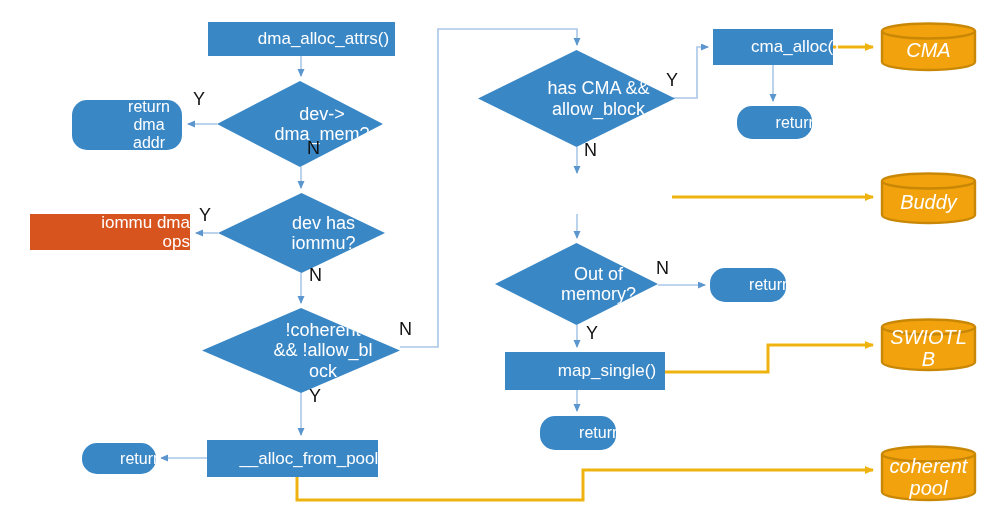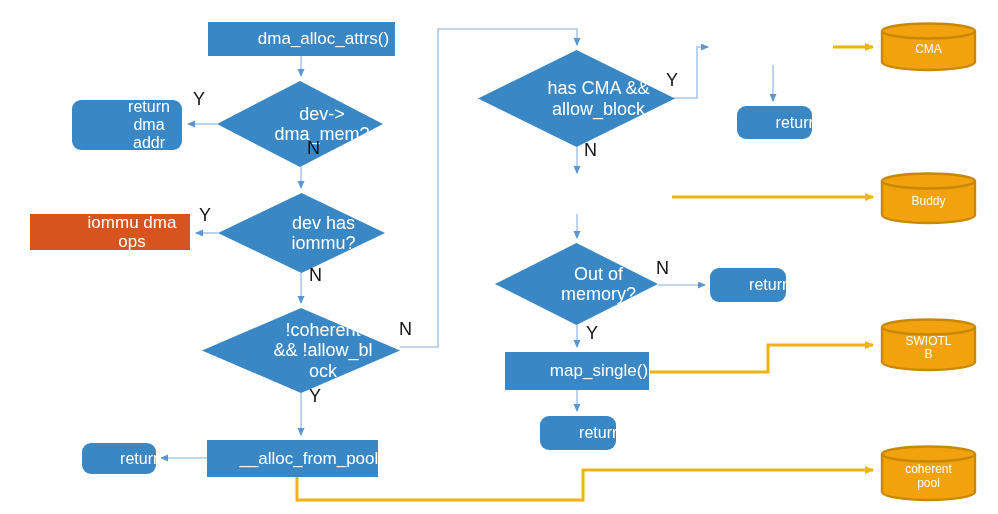--- a/index.html
+++ b/index.html
@@ -9,32 +9,32 @@
   }
   #edges{position:absolute;left:0;top:0;width:998px;height:514px;pointer-events:none;}
   .edge-blue{stroke:var(--line-blue,#A9C7E8);stroke-width:1.6;fill:none;}
   .edge-gold{stroke:var(--line-gold,#EFB310);stroke-width:3;fill:none;}
   .node{
     position:absolute;display:flex;align-items:center;justify-content:center;
     text-align:center;color:var(--text-white,#fff);box-sizing:border-box;
     white-space:pre-line;line-height:1.12;padding-left:44px;
   }
   .rect{background:var(--node-blue,#3A87C6);font-size:17px;}
-  .rect.red{background:var(--node-red,#D8541E);}
-  .rounded{background:var(--node-blue,#3A87C6);border-radius:9px;font-size:16px;}
+  .rect.red{background:var(--node-red,#D8541E);text-align:right;}
+  .rounded{background:var(--node-blue,#3A87C6);border-radius:15px;font-size:16px;}
   .diamond{
     background:var(--node-blue,#3A87C6);font-size:18px;
     clip-path:polygon(50% 0,100% 50%,50% 100%,0 50%);
   }
   .cylinder{position:absolute;}
   .cylinder svg{position:absolute;left:0;top:0;width:100%;height:100%;}
   .cylinder .cyl-label{
     position:absolute;left:0;top:6px;right:0;bottom:0;display:flex;align-items:center;
     justify-content:center;text-align:center;color:var(--text-white,#fff);
-    font-size:12px;line-height:1.1;white-space:pre-line;
+    font-size:20px;line-height:1.1;white-space:pre-line;font-style:italic;
   }
   .branch{
     position:absolute;font-size:18px;color:var(--label-black,#111);line-height:1;
   }
 </style>
 </head>
 <body>
 
 <div id="canvas">
 
@@ -75,23 +75,26 @@
   </div>
 
   <div class="node rect red" style="left:30px;top:214px;width:160px;height:36px">
     <span>iommu dma ops</span>
   </div>
 
   <div class="node rect" style="left:207px;top:440px;width:171px;height:37px">
     <span>__alloc_from_pool()</span>
   </div>
 
+  <div class="node rect" style="left:713px;top:29px;width:120px;height:36px">
+    <span>cma_alloc()</span>
+  </div>
 
 
-  <div class="node rect" style="left:505px;top:352px;width:144px;height:38px">
+  <div class="node rect" style="left:505px;top:352px;width:160px;height:38px">
     <span>map_single()</span>
   </div>
 
   <div class="node rounded" style="left:72px;top:100px;width:110px;height:50px">
     <span>return
 dma addr</span>
   </div>
 
   <div class="node rounded" style="left:82px;top:443px;width:74px;height:31px">
     <span>return</span>

